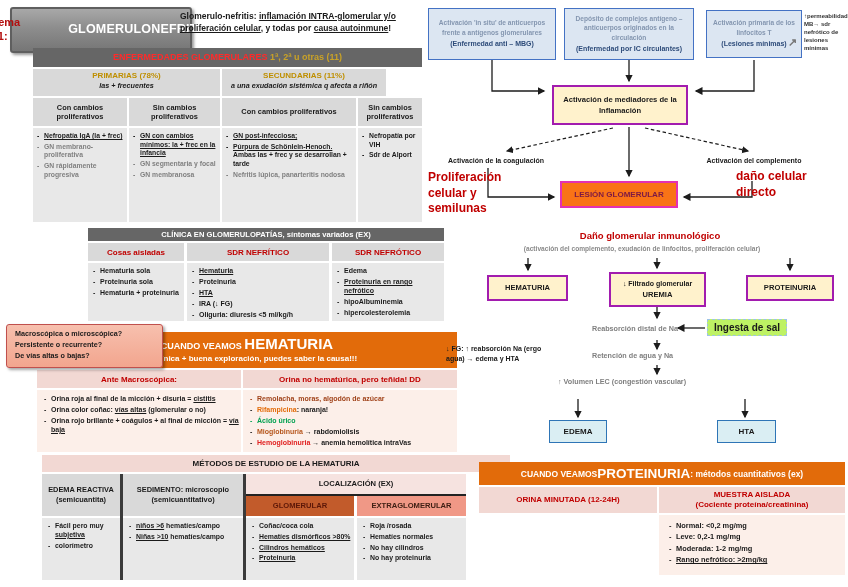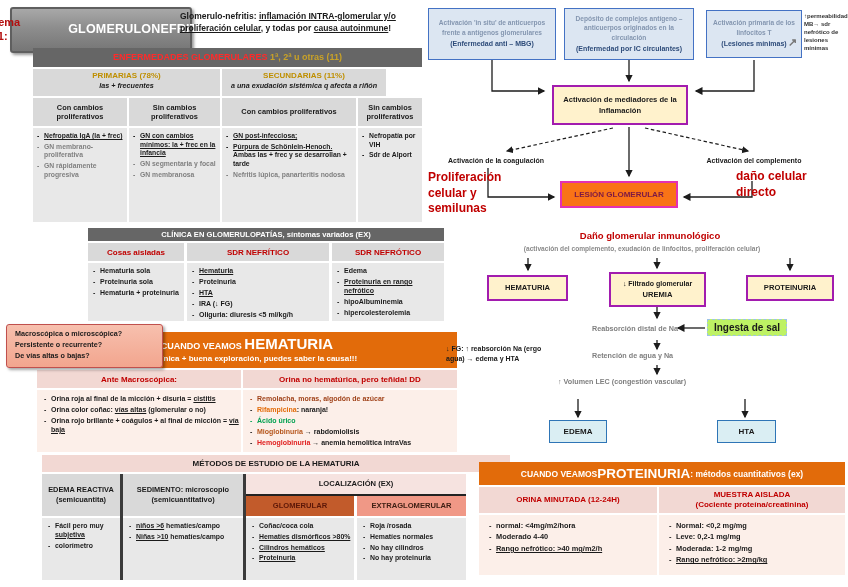--- a/index.html
+++ b/index.html
@@ -351,25 +351,20 @@
 
   <div class="abs prot">
     <div class="prot-banner">
       <span class="pre">CUANDO VEAMOS </span>
         <span class="big">PROTEINURIA</span>
         <span class="post">: métodos cuantitativos (ex)</span>
     </div>
     <div class="prot-cols">
       <div style="width:178px">
         <div class="prot-h">ORINA MINUTADA (12-24H)</div>
-        <div class="prot-cont">
-          <div class="it">normal: &lt;4mg/m2/hora</div>
-          <div class="it">Moderado 4-40</div>
-          <div class="it u">Rango nefrótico: &gt;40 mg/m2/h</div>
-        </div>
       </div>
       <div style="width:186px">
         <div class="prot-h">
           <div>MUESTRA AISLADA</div>
           <div>(Cociente proteína/creatinina)</div>
         </div>
         <div class="prot-cont">
           <div class="it">Normal: &lt;0,2 mg/mg</div>
           <div class="it">Leve: 0,2-1 mg/mg</div>
           <div class="it">Moderada: 1-2 mg/mg</div>

